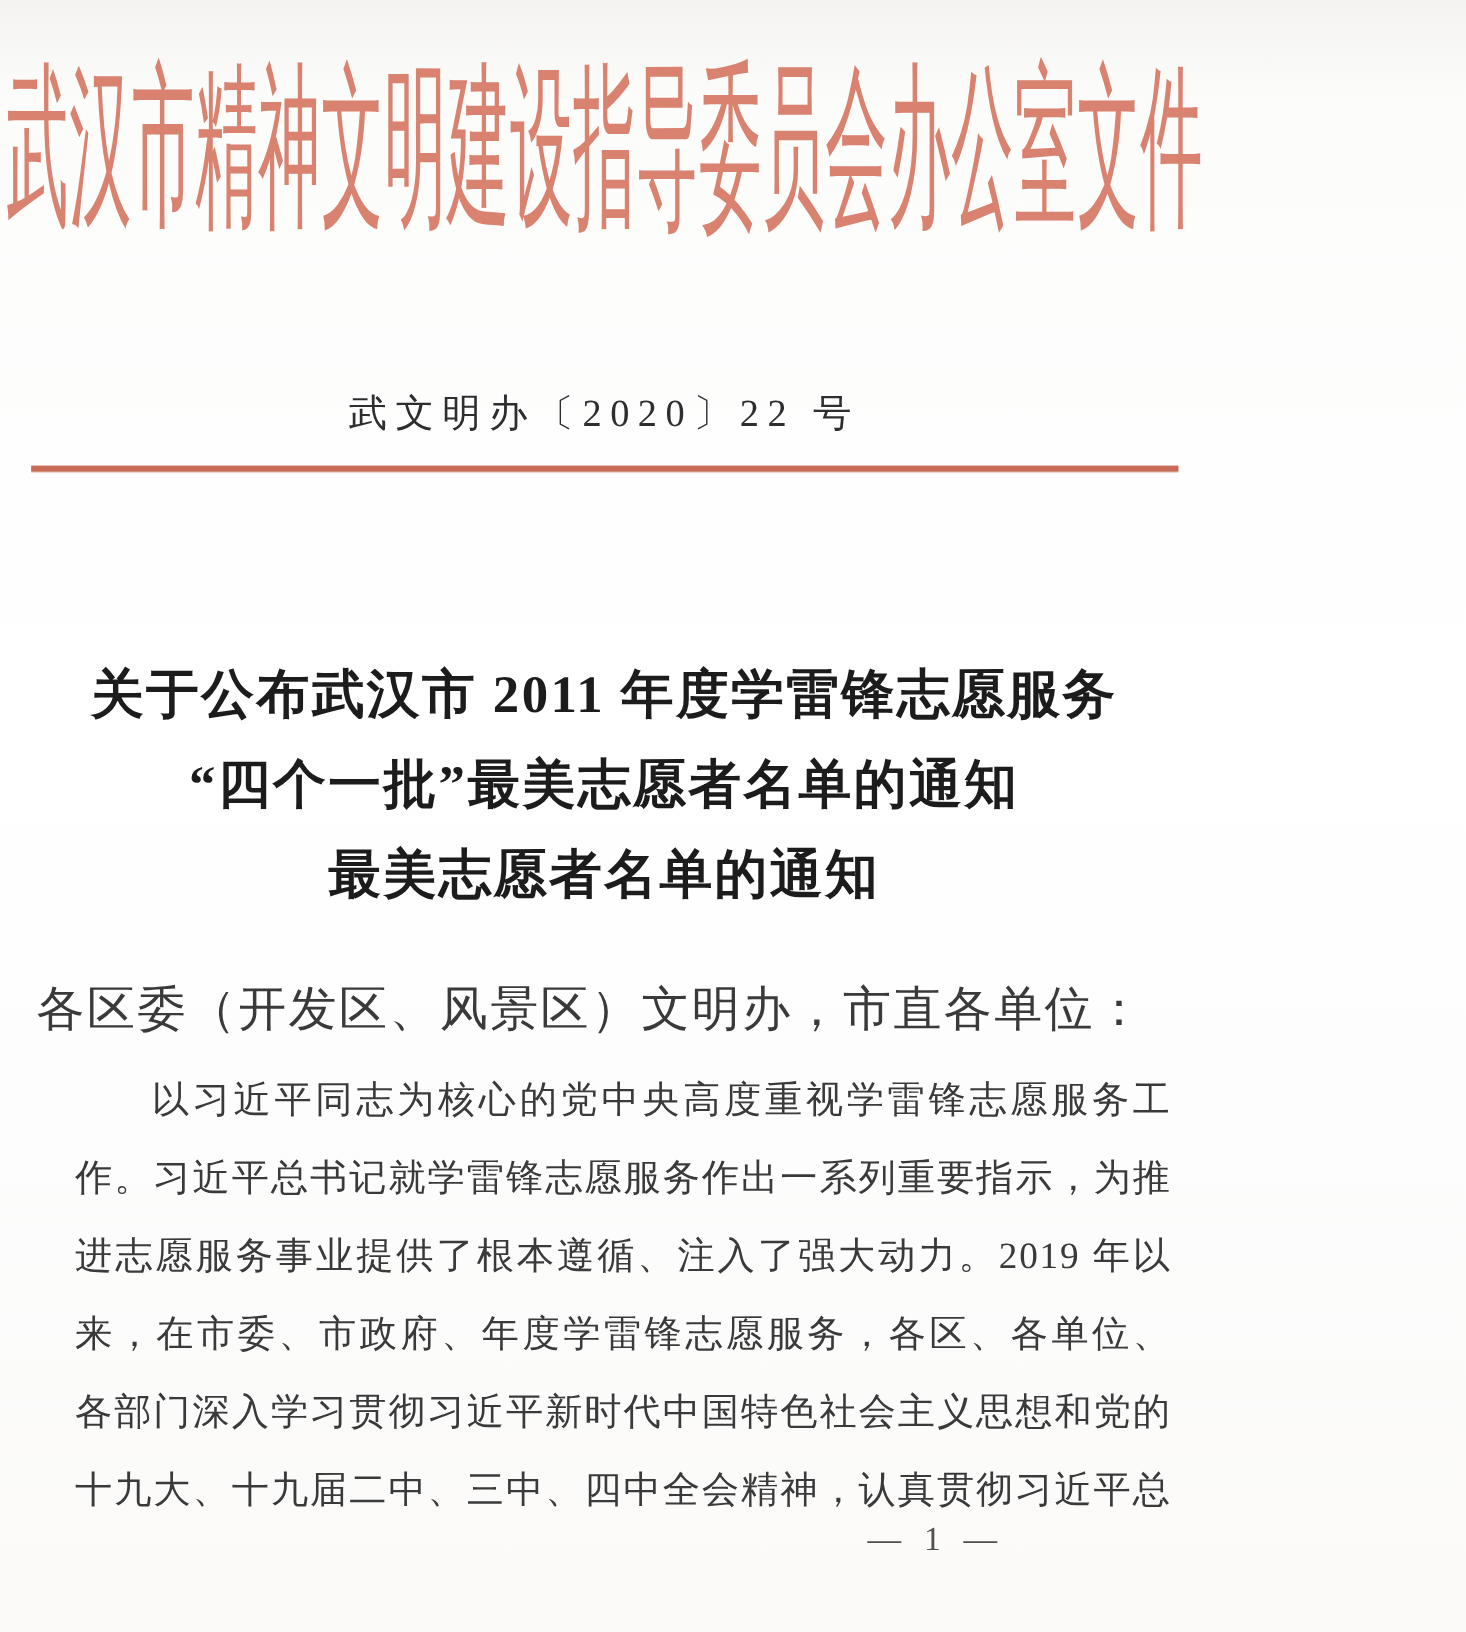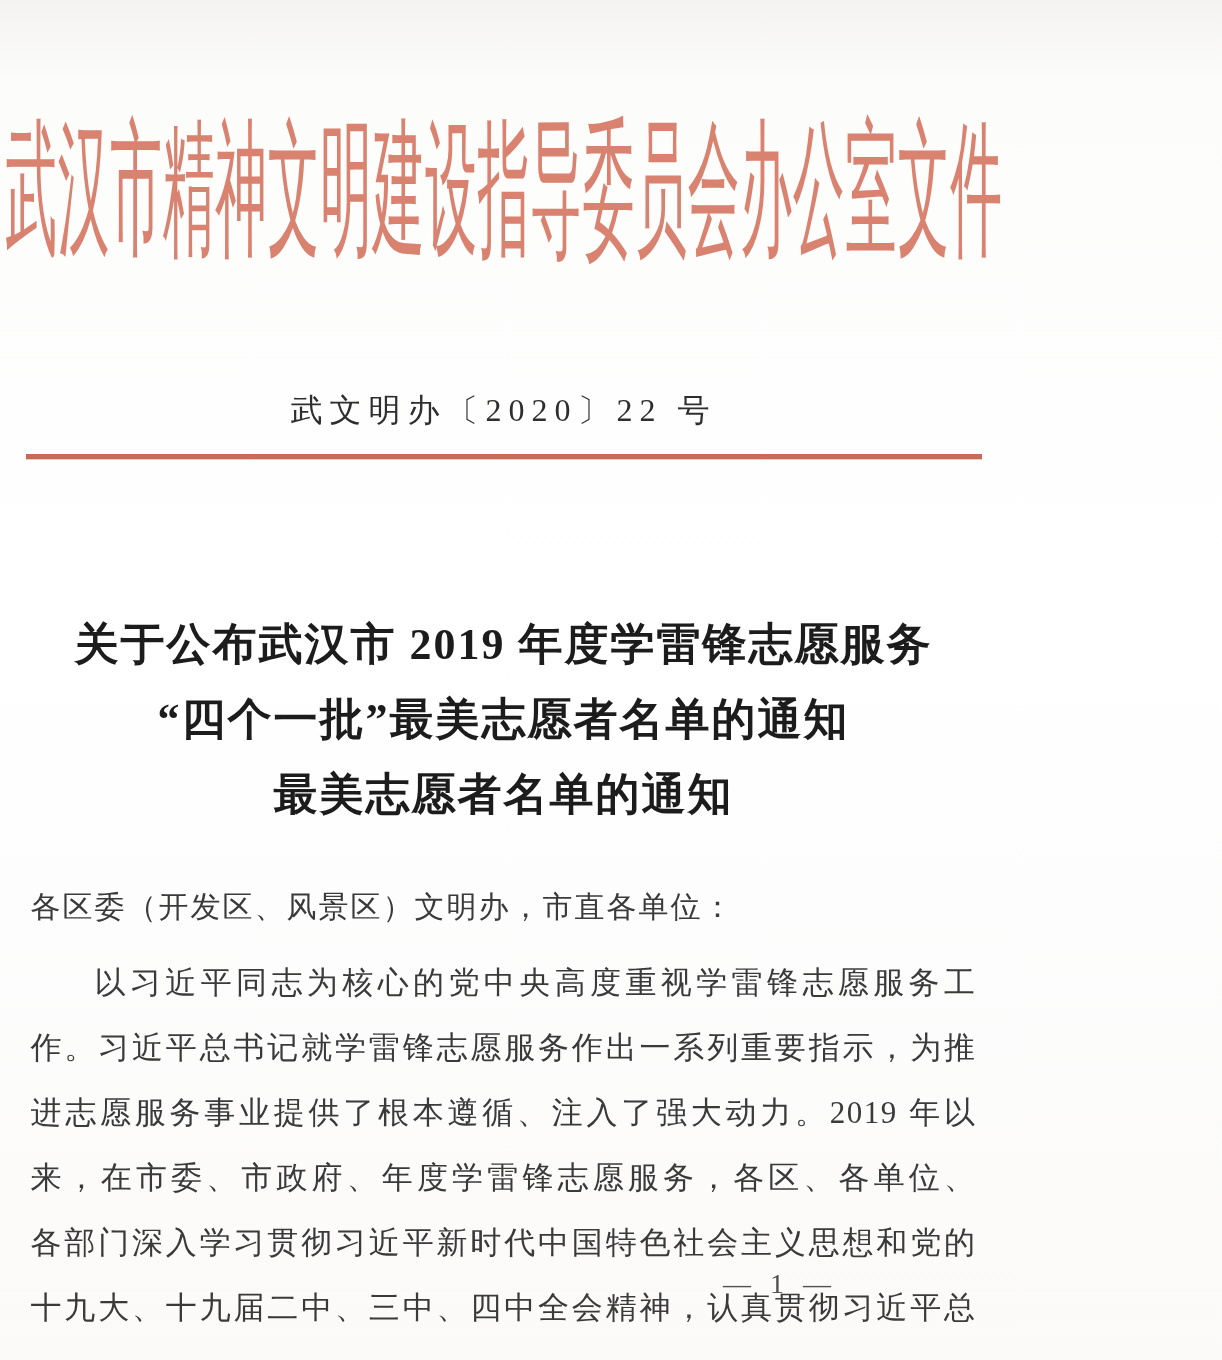--- a/index.html
+++ b/index.html
@@ -4,21 +4,21 @@
 <style>
   html,body{margin:0;padding:0;}
   body{
     width:1222px;height:1360px;
     background:linear-gradient(180deg,#f4f3f1 0%, #fcfcfb 6%, #ffffff 45%, #fbfaf9 100%);
     font-family:"Liberation Serif","DejaVu Serif",serif;
     overflow:hidden;
   }
   .page{
     width:1007px;height:1360px;
-    padding-top:114px;
+    padding-top:48px;
     box-sizing:border-box;
     position:relative;
   }
   .header-wrap{
     display:flex;justify-content:center;
     height:152px;align-items:flex-start;
     overflow:visible;
   }
   .header-text{
     font-size:148px;
@@ -53,27 +53,28 @@
     color:#1c1c1c;
     letter-spacing:2px;
   }
   .content{
     width:946px;
     margin:0 auto;
     color:#3a3a3a;
   }
   .salutation{
     margin-top:54px;
-    font-size:30px;
+    font-size:40px;
     line-height:42px;
     letter-spacing:2px;
     text-align:left;
   }
   .body-lines{
     margin-top:22px;
+    margin-left:32px;
   }
   .body-line{
     font-size:31px;
     line-height:65px;
     letter-spacing:1.5px;
     text-align:justify;
     text-align-last:justify;
   }
   .body-line.indent{
     text-indent:64px;
@@ -94,21 +95,21 @@
 
   <div class="header-wrap">
     <div class="header-text">武汉市精神文明建设指导委员会办公室文件</div>
   </div>
 
   <div class="doc-number">武文明办〔2020〕22 号</div>
 
   <div class="red-rule"></div>
 
   <div class="title">
-    <div>关于公布武汉市 2019 年度学雷锋志愿服务</div>
+    <div>关于公布武汉市 2011 年度学雷锋志愿服务</div>
     <div>“四个一批”最美志愿者名单的通知</div>
     <div>最美志愿者名单的通知</div>
   </div>
 
   <div class="content">
     <div class="salutation">各区委（开发区、风景区）文明办，市直各单位：</div>
 
     <div class="body-lines">
       <div class="body-line indent">以习近平同志为核心的党中央高度重视学雷锋志愿服务工</div>
       <div class="body-line">作。习近平总书记就学雷锋志愿服务作出一系列重要指示，为推</div>

